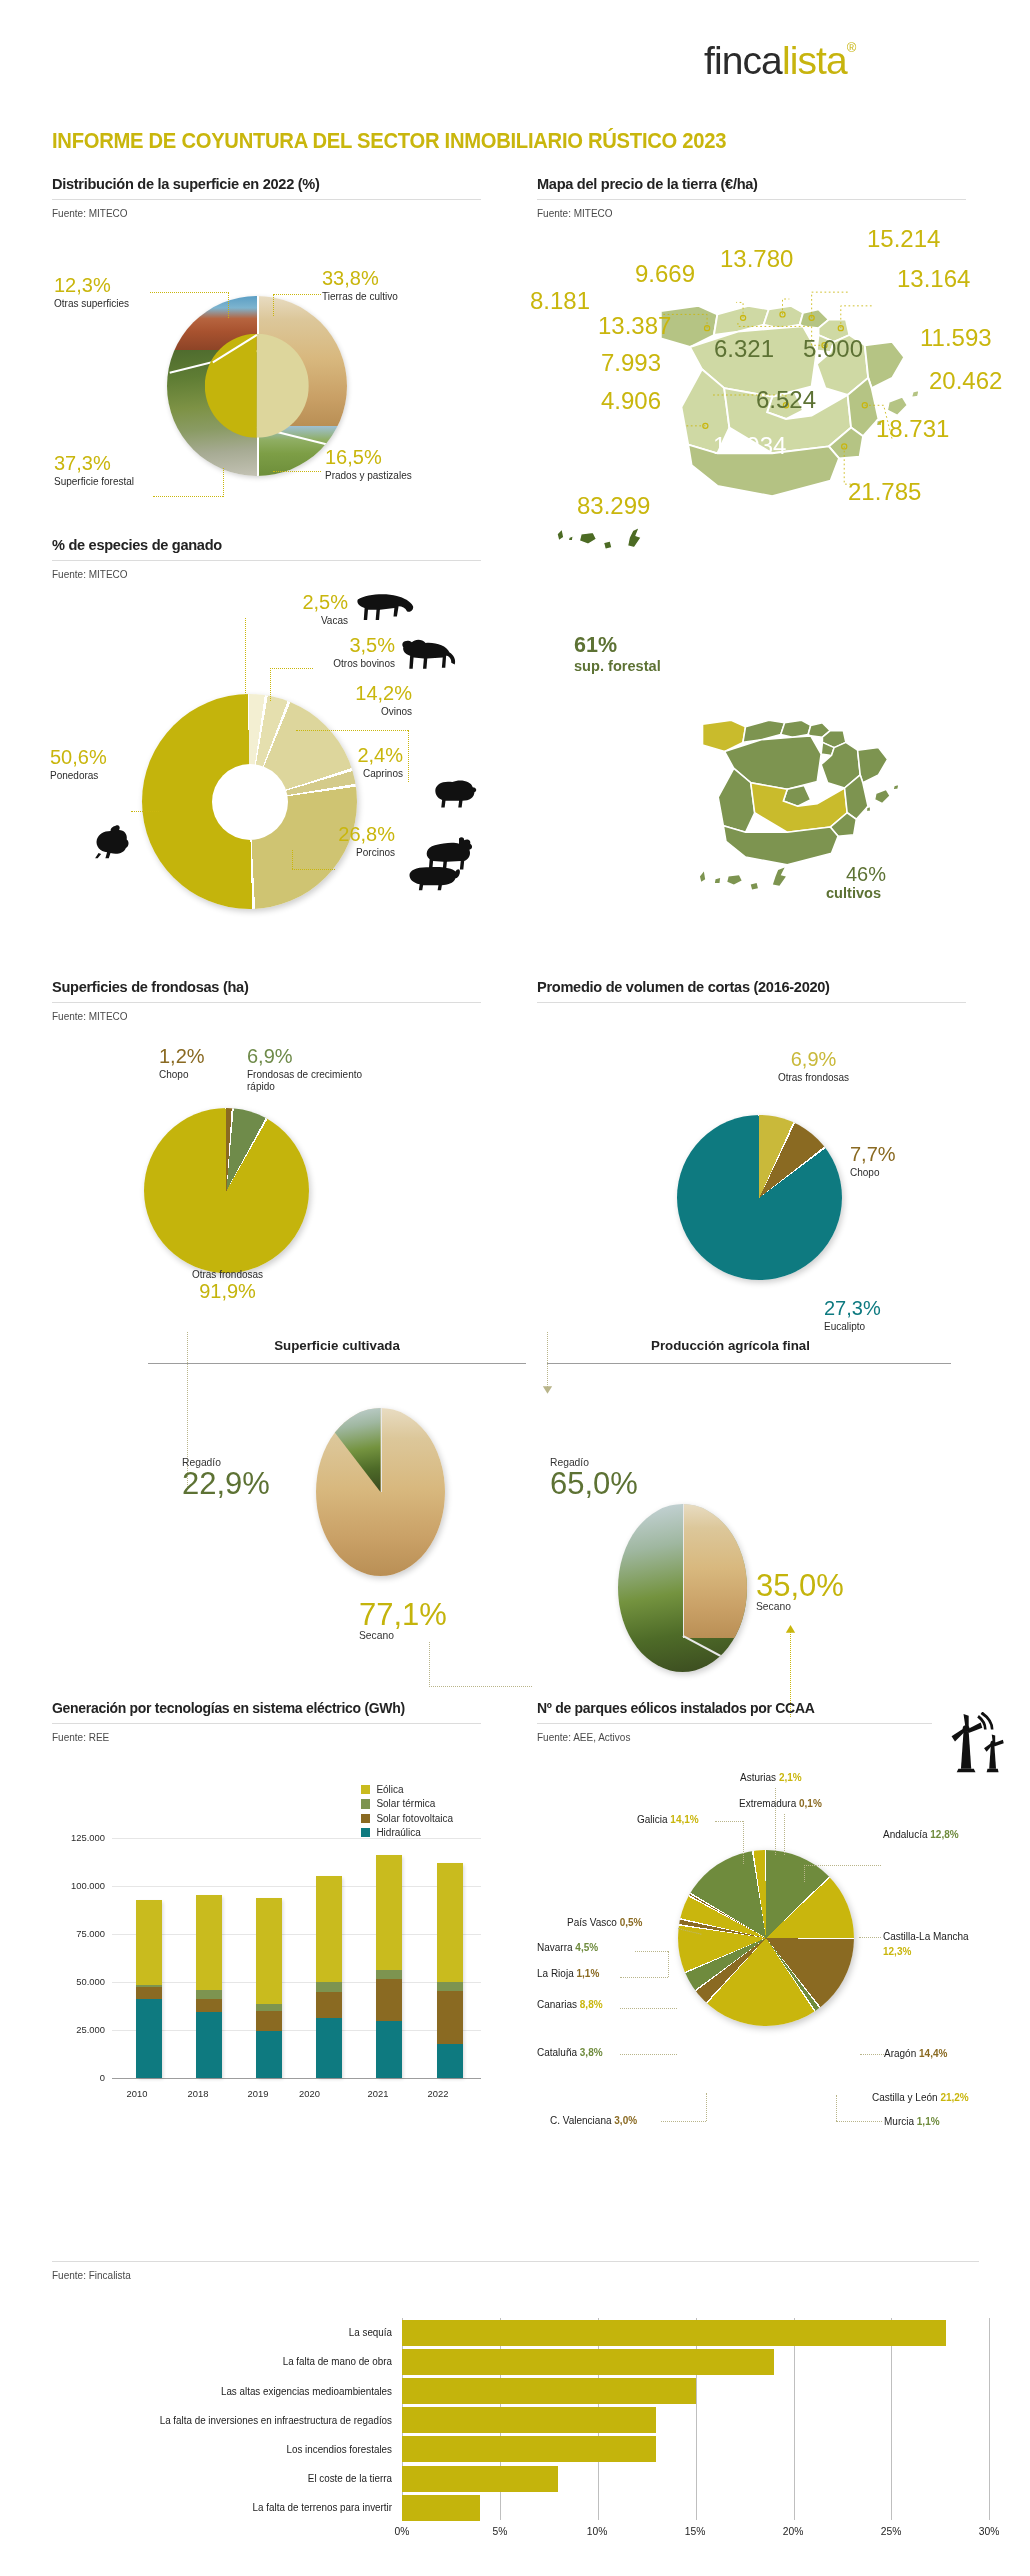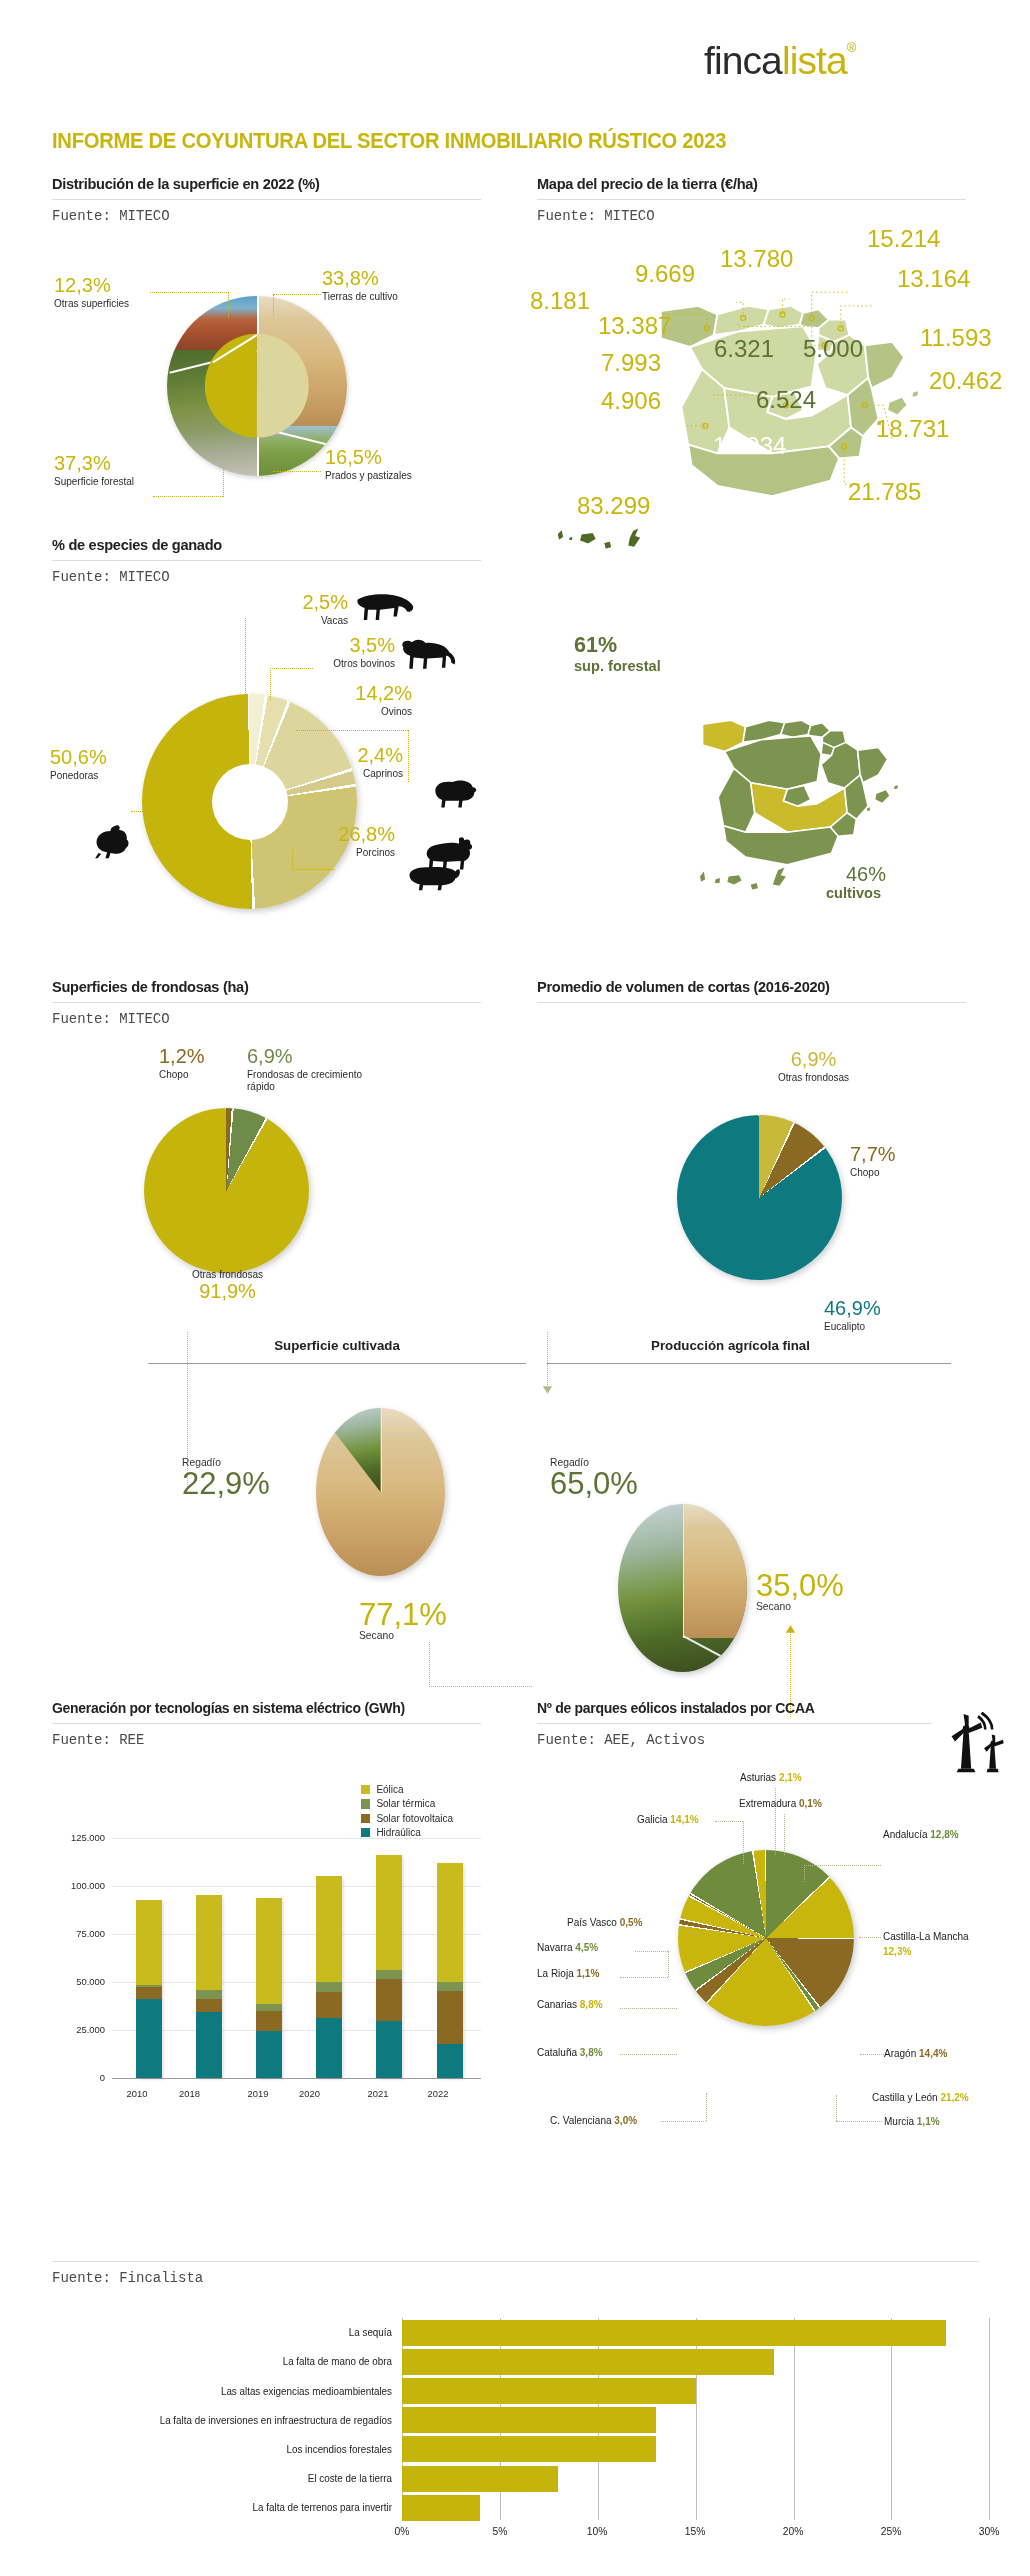--- a/index.html
+++ b/index.html
@@ -27,21 +27,21 @@
     color: #c9b60d; font-stretch: condensed;
     transform: scaleX(0.94); transform-origin: left center;
   }
 
   
   .sec-title {
     font-size: 14.6px; font-weight: bold; color: #232323;
     letter-spacing: -0.3px;
   }
   .rule { height: 0.9px; background: #dcdcdc; margin-top: 6.9px; }
-  .src { font-size: 14px; color: #4a4a4a; margin-top: 8.6px; font-family: Liberation Mono, monospace; }
+  .src { font-size: 10px; color: #4a4a4a; margin-top: 8.6px; }
 
   .panel { position: absolute; }
   .donut-hole {
     position: absolute; border-radius: 50%; background: #fff;
     left: 50%; top: 50%; transform: translate(-50%,-50%);
   }
   .lbl-big { font-size: 20px; color: #c9b60d; line-height: 1; }
   .lbl-sm  { font-size: 10px; color: #2b2b2b; margin-top: 2.6px; }
   .lead { position: absolute; border-top: 0.9px dotted #c9b60d; }
   .leadv { position: absolute; border-left: 0.9px dotted #c9b60d; }
@@ -414,21 +414,21 @@
 
   <div style="position:absolute;left:745px;top:1049px;text-align:center;width:137px;">
     <div style="font-size:20px;color:#c9b93a;line-height:1;">6,9%</div>
     <div class="lbl-sm">Otras frondosas</div>
   </div>
   <div style="position:absolute;left:850px;top:1144px;">
     <div style="font-size:20px;color:#8a6a22;line-height:1;">7,7%</div>
     <div class="lbl-sm">Chopo</div>
   </div>
   <div style="position:absolute;left:824px;top:1298px;">
-    <div style="font-size:20px;color:#0e7a80;line-height:1;">46,9%</div>
+    <div style="font-size:20px;color:#0e7a80;line-height:1;">27,3%</div>
     <div class="lbl-sm">Eucalipto</div>
   </div>
 
   <div style="position:absolute;left:191px;top:1338px;width:292px;text-align:center;">
     <div style="font-size:13.3px;font-weight:bold;color:#222;">Superficie cultivada</div>
   </div>
   <div style="position:absolute;left:148px;top:1363px;width:378px;height:0.9px;background:#9d9d9d;"></div>
 
   <div style="position:absolute;left:550px;top:1338px;width:361px;text-align:center;">
     <div style="font-size:13.3px;font-weight:bold;color:#222;">Producción agrícola final</div>
@@ -553,21 +553,21 @@
   </div>
 
   <div class="axis-lbl" style="position:absolute;left:50px;top:1832px;width:55px;text-align:right;">125.000</div>
   <div class="axis-lbl" style="position:absolute;left:50px;top:1880px;width:55px;text-align:right;">100.000</div>
   <div class="axis-lbl" style="position:absolute;left:50px;top:1928px;width:55px;text-align:right;">75.000</div>
   <div class="axis-lbl" style="position:absolute;left:50px;top:1976px;width:55px;text-align:right;">50.000</div>
   <div class="axis-lbl" style="position:absolute;left:50px;top:2024px;width:55px;text-align:right;">25.000</div>
   <div class="axis-lbl" style="position:absolute;left:50px;top:2072px;width:55px;text-align:right;">0</div>
 
   <div class="axis-lbl" style="position:absolute;left:118px;top:2088px;width:38px;text-align:center;">2010</div>
-  <div class="axis-lbl" style="position:absolute;left:179px;top:2088px;width:38px;text-align:left;">2018</div>
+  <div class="axis-lbl" style="position:absolute;left:179px;top:2088px;width:38px;text-align:center;">2018</div>
   <div class="axis-lbl" style="position:absolute;left:239px;top:2088px;width:38px;text-align:center;">2019</div>
   <div class="axis-lbl" style="position:absolute;left:299px;top:2088px;width:38px;text-align:left;">2020</div>
   <div class="axis-lbl" style="position:absolute;left:359px;top:2088px;width:38px;text-align:center;">2021</div>
   <div class="axis-lbl" style="position:absolute;left:419px;top:2088px;width:38px;text-align:center;">2022</div>
 
   <div class="panel" style="left:537px; top:1700px; width:395px;">
     <div class="sec-title" style="font-size:14px;">Nº de parques eólicos instalados por CCAA</div>
     <div class="rule"></div>
     <div class="src">Fuente: AEE, Activos</div>
   </div>

